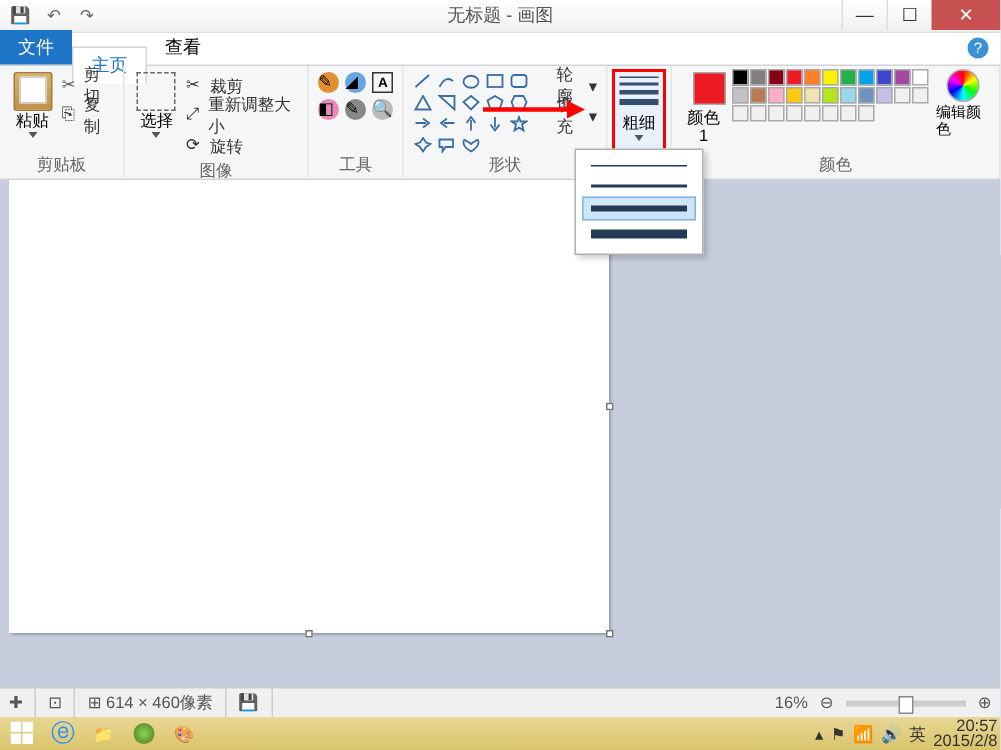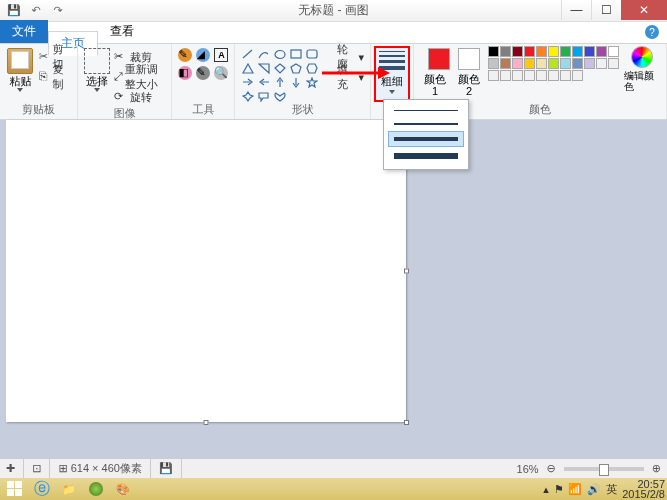--- a/index.html
+++ b/index.html
@@ -287,24 +287,20 @@
       </div>
     </div>
     <div class="group-label"></div>
   </div>
 
   <div class="group">
     <div class="group-body">
       <div class="bigbtn" style="width:30px;align-items:flex-end;">
         <div class="color-big" style="background:#ed1c24"></div>
         <div class="lbl">颜色 1</div>
-      </div>
-      <div class="bigbtn" style="width:30px;">
-        <div class="color-big" style="background:#fff"></div>
-        <div class="lbl">颜色 2</div>
       </div>
       <div class="palette" id="palette">
           <div class="swatch" style="background: rgb(0, 0, 0);"></div>
           <div class="swatch" style="background: rgb(127, 127, 127);"></div>
           <div class="swatch" style="background: rgb(136, 0, 21);"></div>
           <div class="swatch" style="background: rgb(237, 28, 36);"></div>
           <div class="swatch" style="background: rgb(255, 127, 39);"></div>
           <div class="swatch" style="background: rgb(255, 242, 0);"></div>
           <div class="swatch" style="background: rgb(34, 177, 76);"></div>
           <div class="swatch" style="background: rgb(0, 162, 232);"></div>

